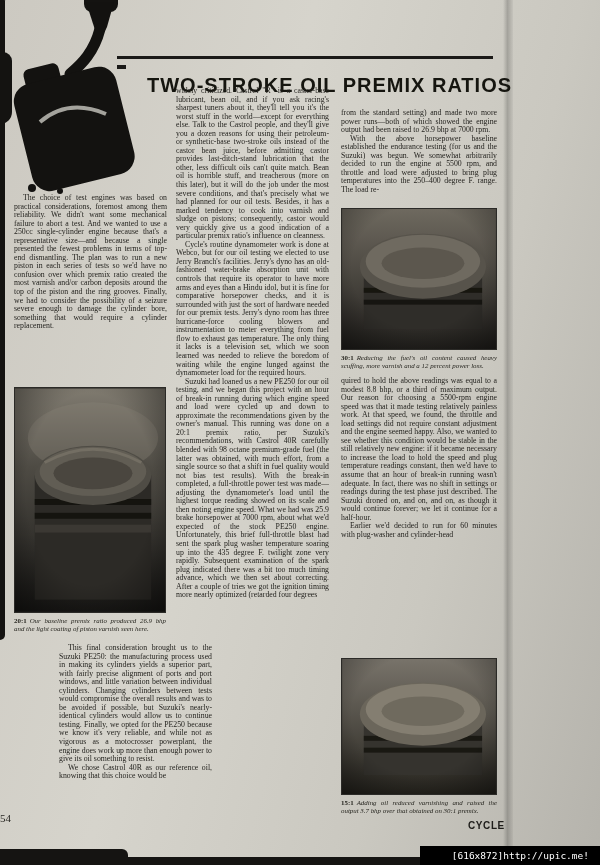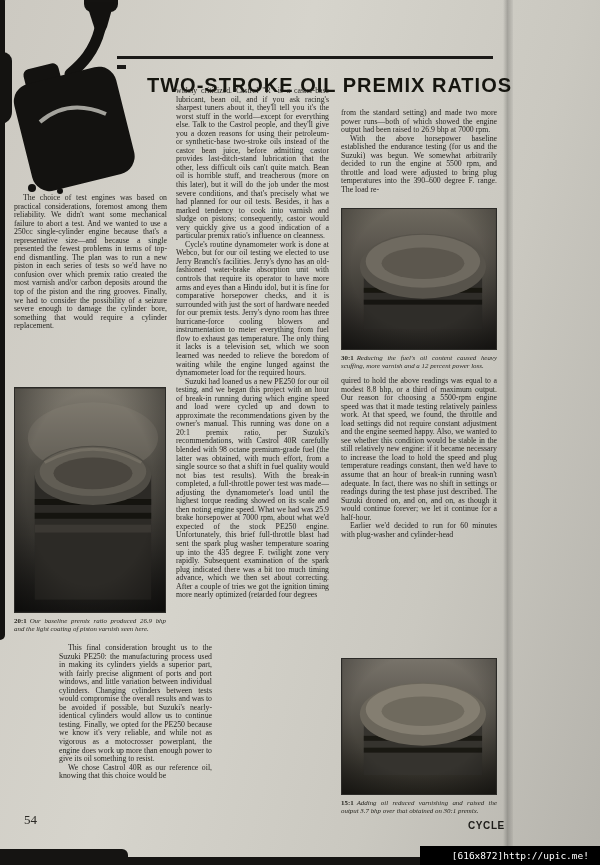--- a/index.html
+++ b/index.html
@@ -45,21 +45,21 @@
   .photo-left{left:14px;top:387px;width:152px;height:226px;}
   .photo-r1{left:341px;top:208px;width:156px;height:142px;}
   .photo-r2{left:341px;top:658px;width:156px;height:137px;}
   
   .caption{position:absolute;font-style:italic;font-size:6.9px;line-height:7.7px;text-align:justify;color:#26251f;}
   .cap-ratio{font-style:normal;font-weight:bold;padding-right:3px;}
   .cap-left{left:14px;top:617px;width:152px;}
   .cap-r1{left:341px;top:354px;width:156px;}
   .cap-r2{left:341px;top:799px;width:156px;}
   
-  .page-number{position:absolute;left:24px;top:812px;font-size:13px;color:#2a2925;}
+  .page-number{position:absolute;left:0;top:812px;font-size:11px;color:#2a2925;}
   .magazine-name{position:absolute;left:468px;top:820px;font-family:"Liberation Sans",sans-serif;
     font-weight:bold;font-size:10px;letter-spacing:0.6px;color:#1e1d1a;}
   
   .watermark{
     position:absolute;right:0;bottom:0;width:180px;height:19px;background:#000;
     color:#fff;font-family:"DejaVu Sans Mono",monospace;font-size:9.5px;line-height:19px;
     text-align:right;padding-right:11px;box-sizing:border-box;
   }
 </style>
 </head>
@@ -130,21 +130,21 @@
   </div>
 
   <div class="col col-mid">
     <p>widely criticized. Castrol "R" is a castor-base lubricant, bean oil, and if you ask racing's sharpest tuners about it, they'll tell you it's the worst stuff in the world—except for everything else. Talk to the Castrol people, and they'll give you a dozen reasons for using their petroleum- or synthetic-base two-stroke oils instead of the castor bean juice, before admitting castor provides last-ditch-stand lubrication that the other, less difficult oils can't quite match. Bean oil is horrible stuff, and treacherous (more on this later), but it will do the job under the most severe conditions, and that's precisely what we had planned for our oil tests. Besides, it has a marked tendency to cook into varnish and sludge on pistons; consequently, castor would very quickly give us a good indication of a particular premix ratio's influence on cleanness.</p>
     <p class="indent">Cycle's routine dynamometer work is done at Webco, but for our oil testing we elected to use Jerry Branch's facilities. Jerry's dyno has an old-fashioned water-brake absorption unit with controls that require its operator to have more arms and eyes than a Hindu idol, but it is fine for comparative horsepower checks, and it is surrounded with just the sort of hardware needed for our premix tests. Jerry's dyno room has three hurricane-force cooling blowers and instrumentation to meter everything from fuel flow to exhaust gas temperature. The only thing it lacks is a television set, which we soon learned was needed to relieve the boredom of waiting while the engine lunged against the dynamometer load for the required hours.</p>
     <p class="indent">Suzuki had loaned us a new PE250 for our oil testing, and we began this project with an hour of break-in running during which engine speed and load were cycled up and down to approximate the recommendations given by the owner's manual. This running was done on a 20:1 premix ratio, per Suzuki's recommendations, with Castrol 40R carefully blended with 98 octane premium-grade fuel (the latter was obtained, with much effort, from a single source so that a shift in fuel quality would not bias test results). With the break-in completed, a full-throttle power test was made—adjusting the dynamometer's load until the highest torque reading showed on its scale and then noting engine speed. What we had was 25.9 brake horsepower at 7000 rpm, about what we'd expected of the stock PE250 engine. Unfortunately, this brief full-throttle blast had sent the spark plug washer temperature soaring up into the 435 degree F. twilight zone very rapidly. Subsequent examination of the spark plug indicated there was a bit too much timing advance, which we then set about correcting. After a couple of tries we got the ignition timing more nearly optimized (retarded four degrees</p>
   </div>
 
   <div class="col col-right-top">
     <p>from the standard setting) and made two more power runs—both of which showed the engine output had been raised to 26.9 bhp at 7000 rpm.</p>
-    <p class="indent">With the above horsepower baseline established the endurance testing (for us and the Suzuki) was begun. We somewhat arbitrarily decided to run the engine at 5500 rpm, and throttle and load were adjusted to bring plug temperatures into the 390–600 degree F. range. The load re-</p>
+    <p class="indent">With the above horsepower baseline established the endurance testing (for us and the Suzuki) was begun. We somewhat arbitrarily decided to run the engine at 5500 rpm, and throttle and load were adjusted to bring plug temperatures into the 250–400 degree F. range. The load re-</p>
   </div>
 
   <figure class="photo photo-r1">
     <svg viewBox="0 0 156 142">
       <defs>
         <linearGradient id="pgB" x1="0" y1="0" x2="0" y2="1">
           <stop offset="0" stop-color="#6e695f"></stop>
           <stop offset="1" stop-color="#23211e"></stop>
         </linearGradient>
         <radialGradient id="vgB" cx="0.5" cy="0.42" r="0.8">

